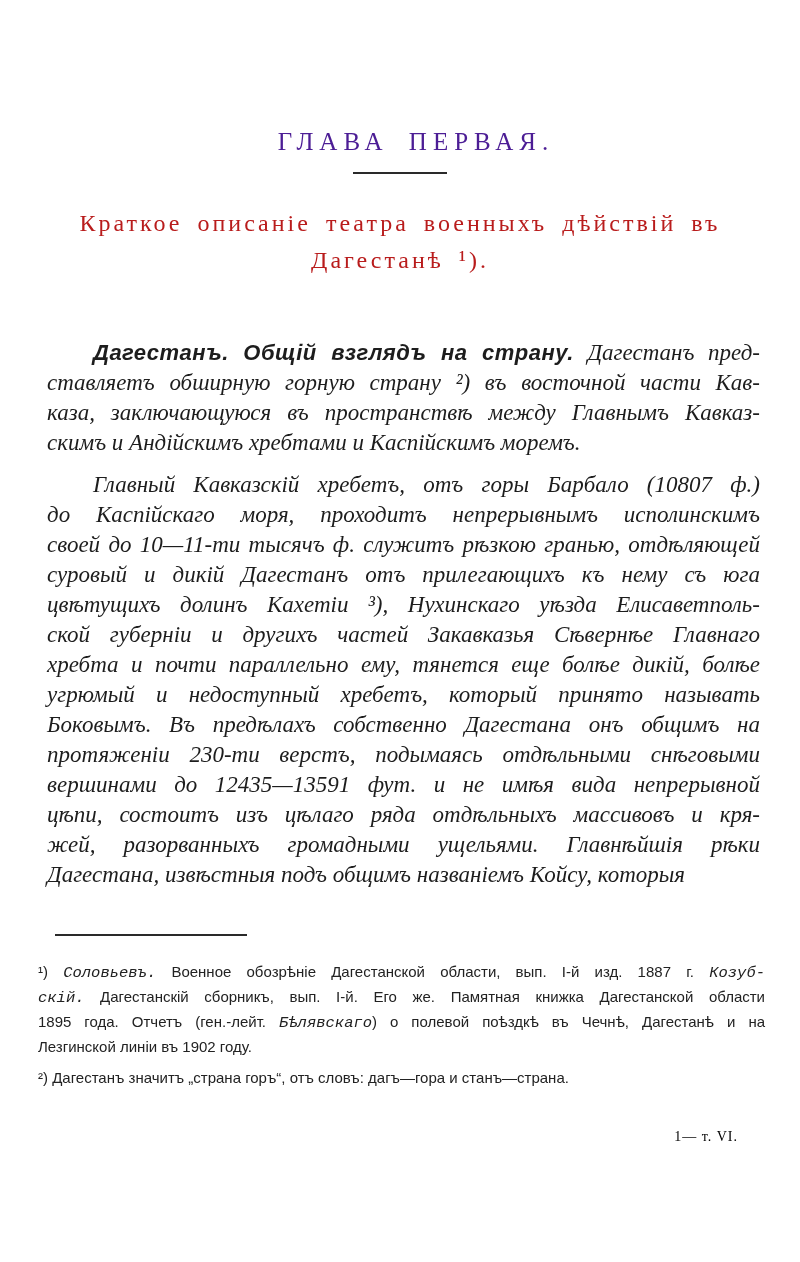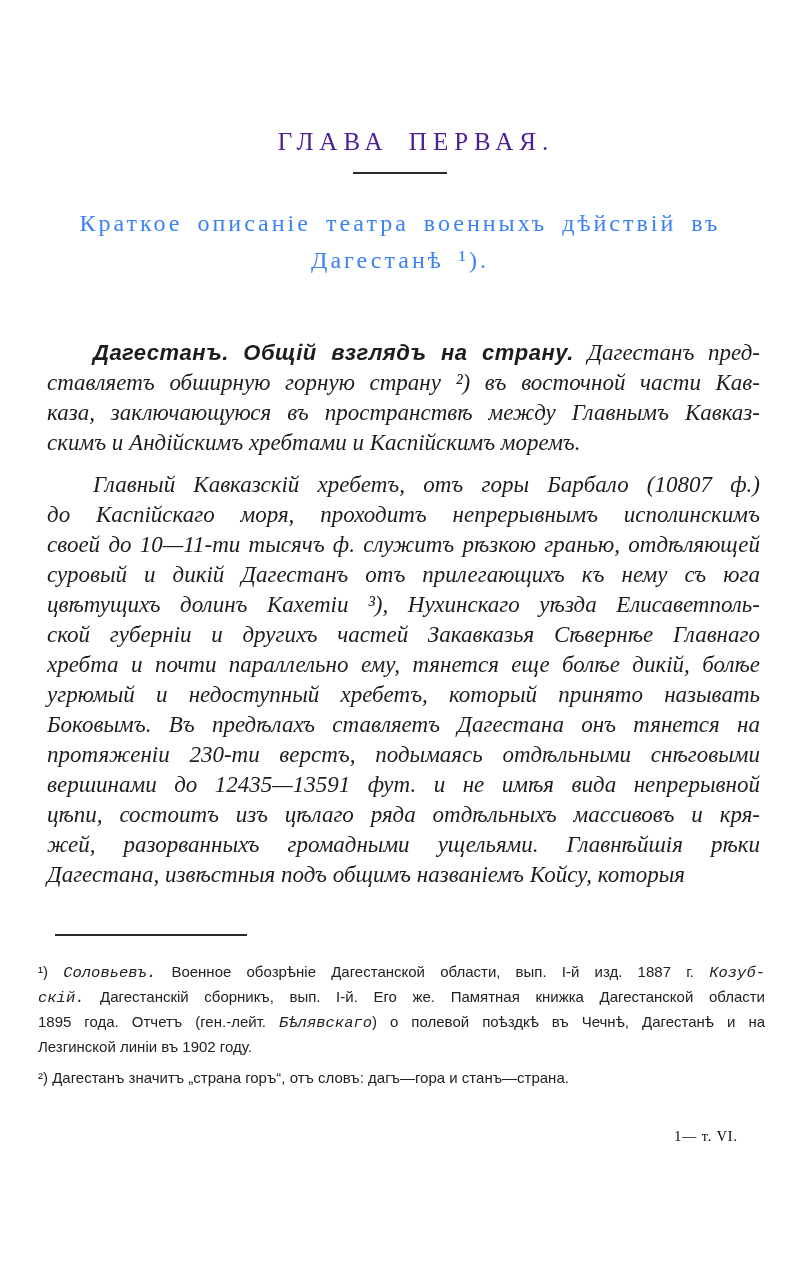--- a/index.html
+++ b/index.html
@@ -35,21 +35,21 @@
     background: #2a2a2a;
   }
 
   .subtitle {
     position: absolute;
     top: 205px; left: 40px; width: 720px;
     font-size: 24px;
     line-height: 37px;
     letter-spacing: 3px;
     word-spacing: 6px;
-    color: #3b82f6;
+    color: #b91c1c;
   }
   .subtitle .pline { text-align: center !important; text-align-last: center !important; }
 
   .body-text {
     position: absolute;
     top: 338px; left: 47px; width: 713px;
     font-size: 23px;
     line-height: 30px;
     font-style: italic;
   }
@@ -124,21 +124,21 @@
       </div>
     <div class="para">
         <div class="pline"><span>Главный Кавказскій хребетъ, отъ горы Барбало (10807 ф.)</span></div>
         <div class="pline"><span>до Каспійскаго моря, проходитъ непрерывнымъ исполинскимъ</span></div>
         <div class="pline"><span>своей до 10—11-ти тысячъ ф. служитъ рѣзкою гранью, отдѣляющей</span></div>
         <div class="pline"><span>суровый и дикій Дагестанъ отъ прилегающихъ къ нему съ юга</span></div>
         <div class="pline"><span>цвѣтущихъ долинъ Кахетіи ³), Нухинскаго уѣзда Елисаветполь-</span></div>
         <div class="pline"><span>ской губерніи и другихъ частей Закавказья Сѣвернѣе Главнаго</span></div>
         <div class="pline"><span>хребта и почти параллельно ему, тянется еще болѣе дикій, болѣе</span></div>
         <div class="pline"><span>угрюмый и недоступный хребетъ, который принято называть</span></div>
-        <div class="pline"><span>Боковымъ. Въ предѣлахъ ставляетъ Дагестана онъ тянется на</span></div>
+        <div class="pline"><span>Боковымъ. Въ предѣлахъ собственно Дагестана онъ общимъ на</span></div>
         <div class="pline"><span>протяженіи 230-ти верстъ, подымаясь отдѣльными снѣговыми</span></div>
         <div class="pline"><span>вершинами до 12435—13591 фут. и не имѣя вида непрерывной</span></div>
         <div class="pline"><span>цѣпи, состоитъ изъ цѣлаго ряда отдѣльныхъ массивовъ и кря-</span></div>
         <div class="pline"><span>жей, разорванныхъ громадными ущельями. Главнѣйшія рѣки</span></div>
         <div class="pline last"><span>Дагестана, извѣстныя подъ общимъ названіемъ Койсу, которыя</span></div>
       </div>
   </div>
 
   <div class="fn-rule"></div>
 

